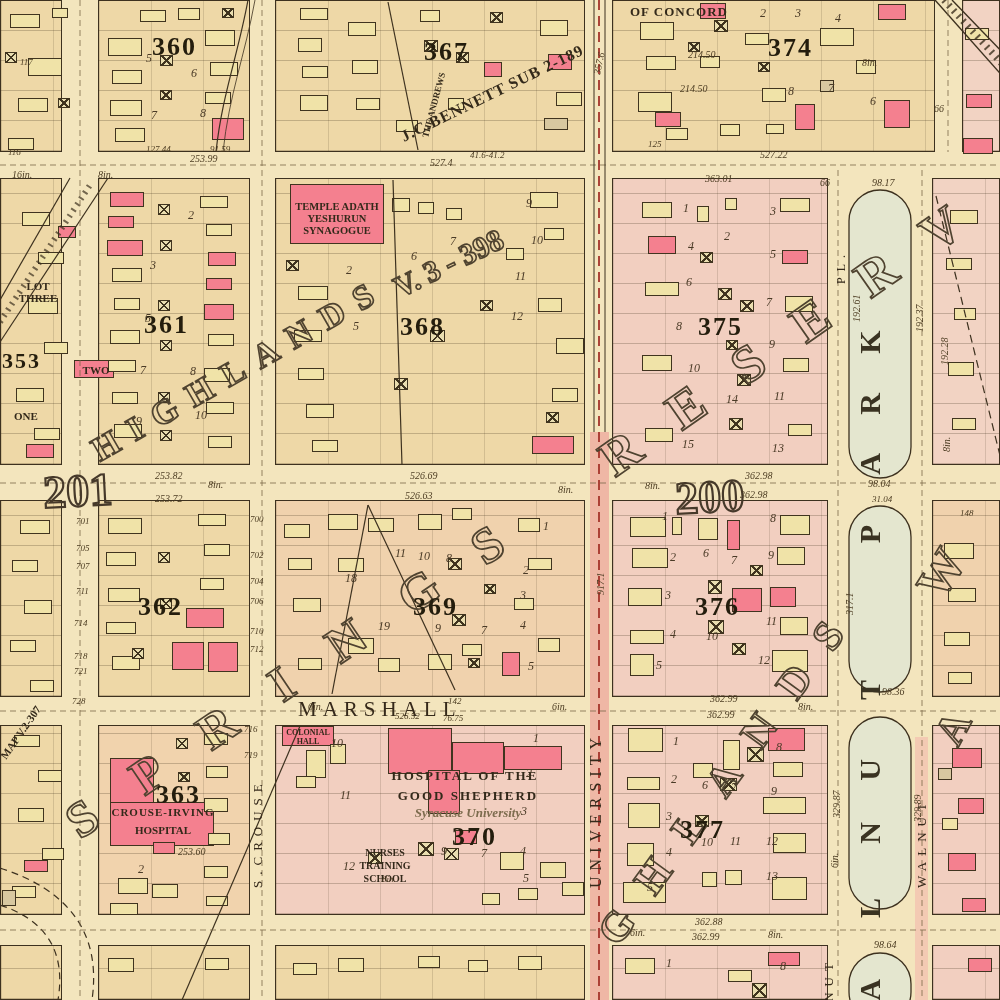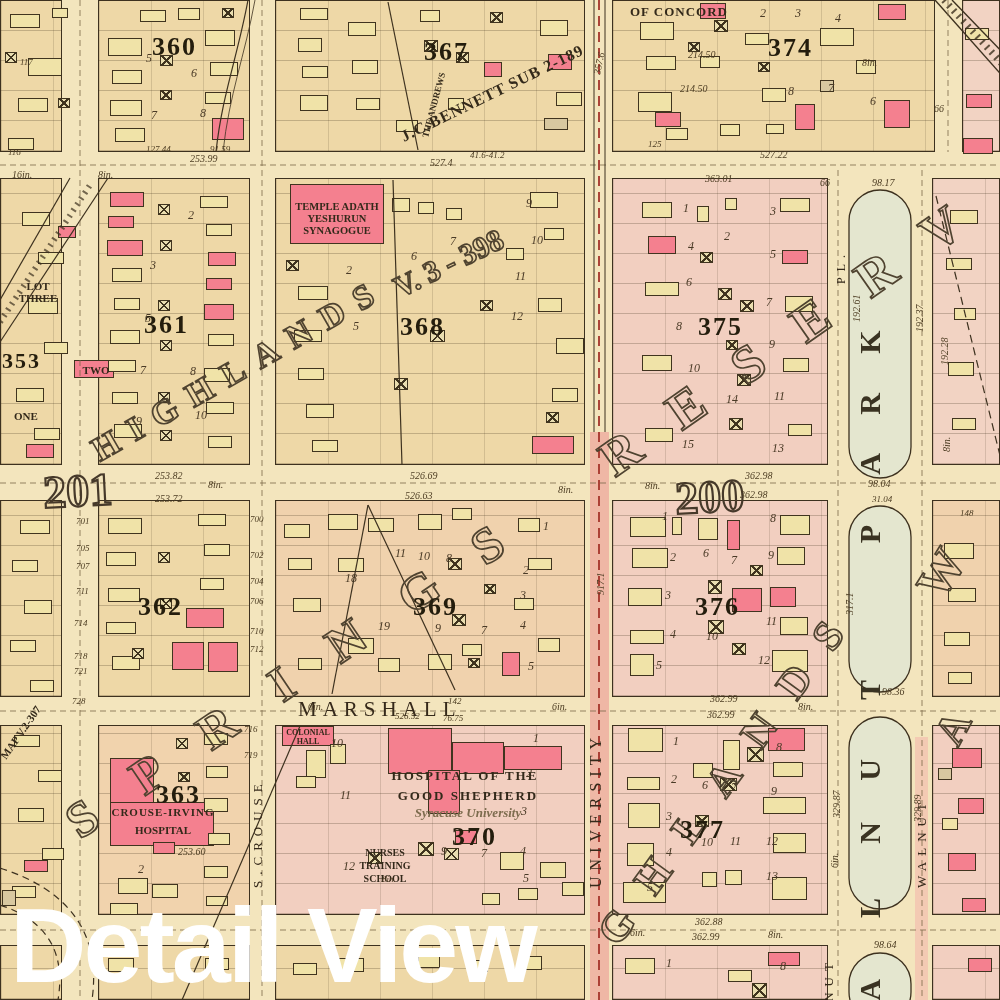--- a/index.html
+++ b/index.html
@@ -583,14 +583,13 @@
       <text x="776" y="751" font-size="12" class="lot">8</text>
       <text x="771" y="795" font-size="12" class="lot">9</text>
       <text x="701" y="846" font-size="12" class="lot">10</text>
       <text x="730" y="845" font-size="12" class="lot">11</text>
       <text x="766" y="845" font-size="12" class="lot">12</text>
       <text x="766" y="880" font-size="12" class="lot">13</text>
       <text x="666" y="967" font-size="12" class="lot">1</text>
       <text x="780" y="970" font-size="12" class="lot">8</text>
       <text x="138" y="873" font-size="12" class="lot">2</text>
     </svg>
-    <div id="caption">Detail View</div>
 </div>
 
 </body></html>

